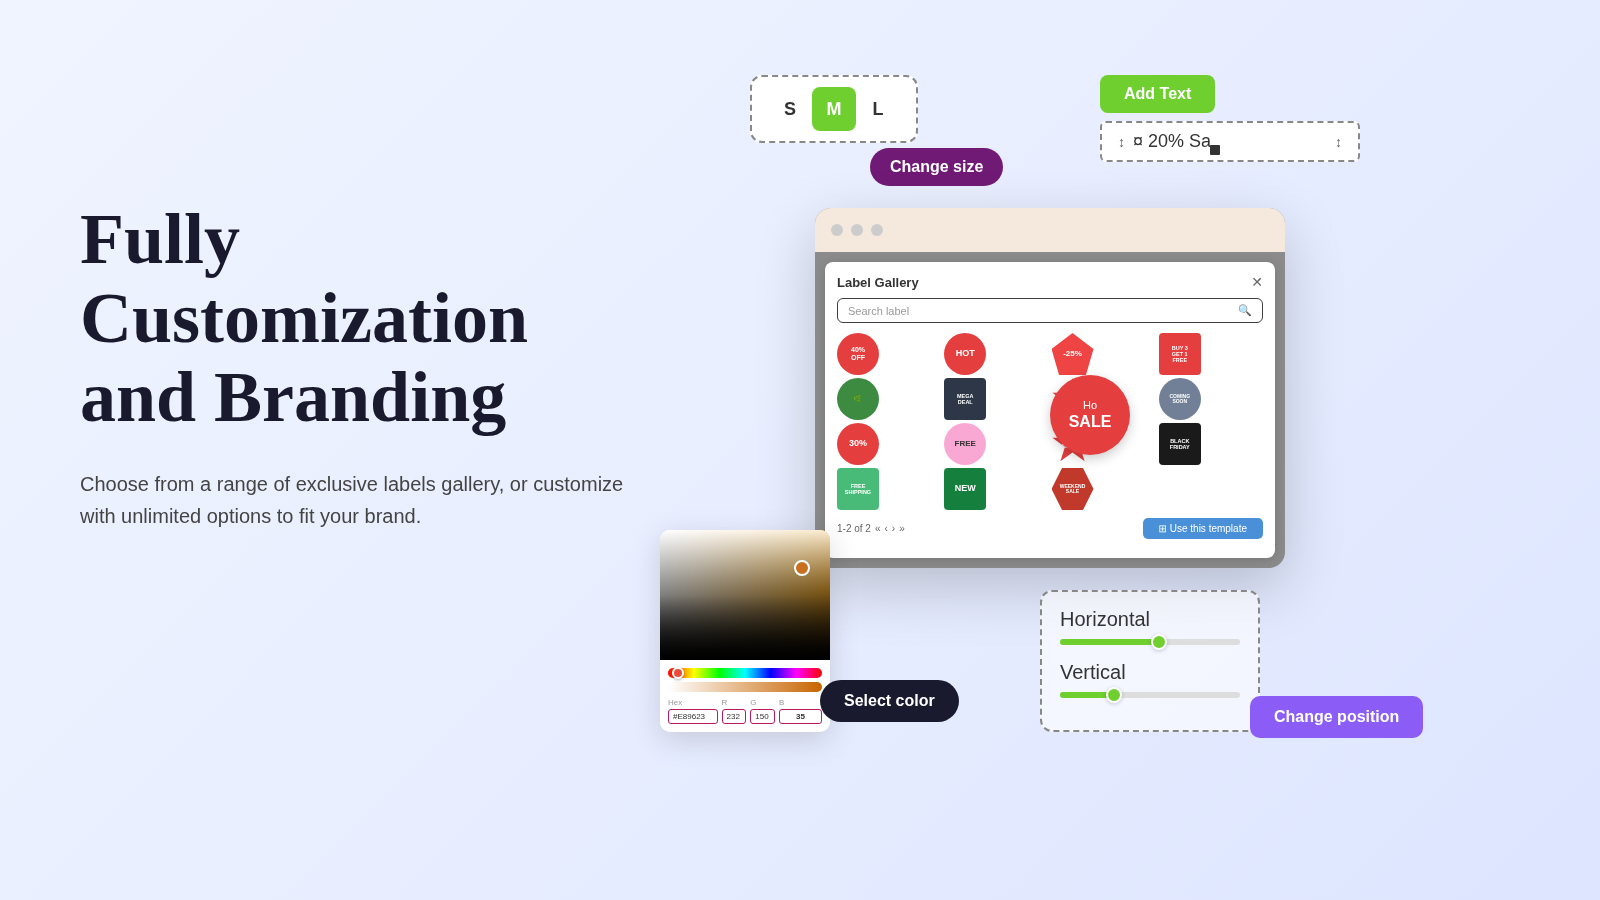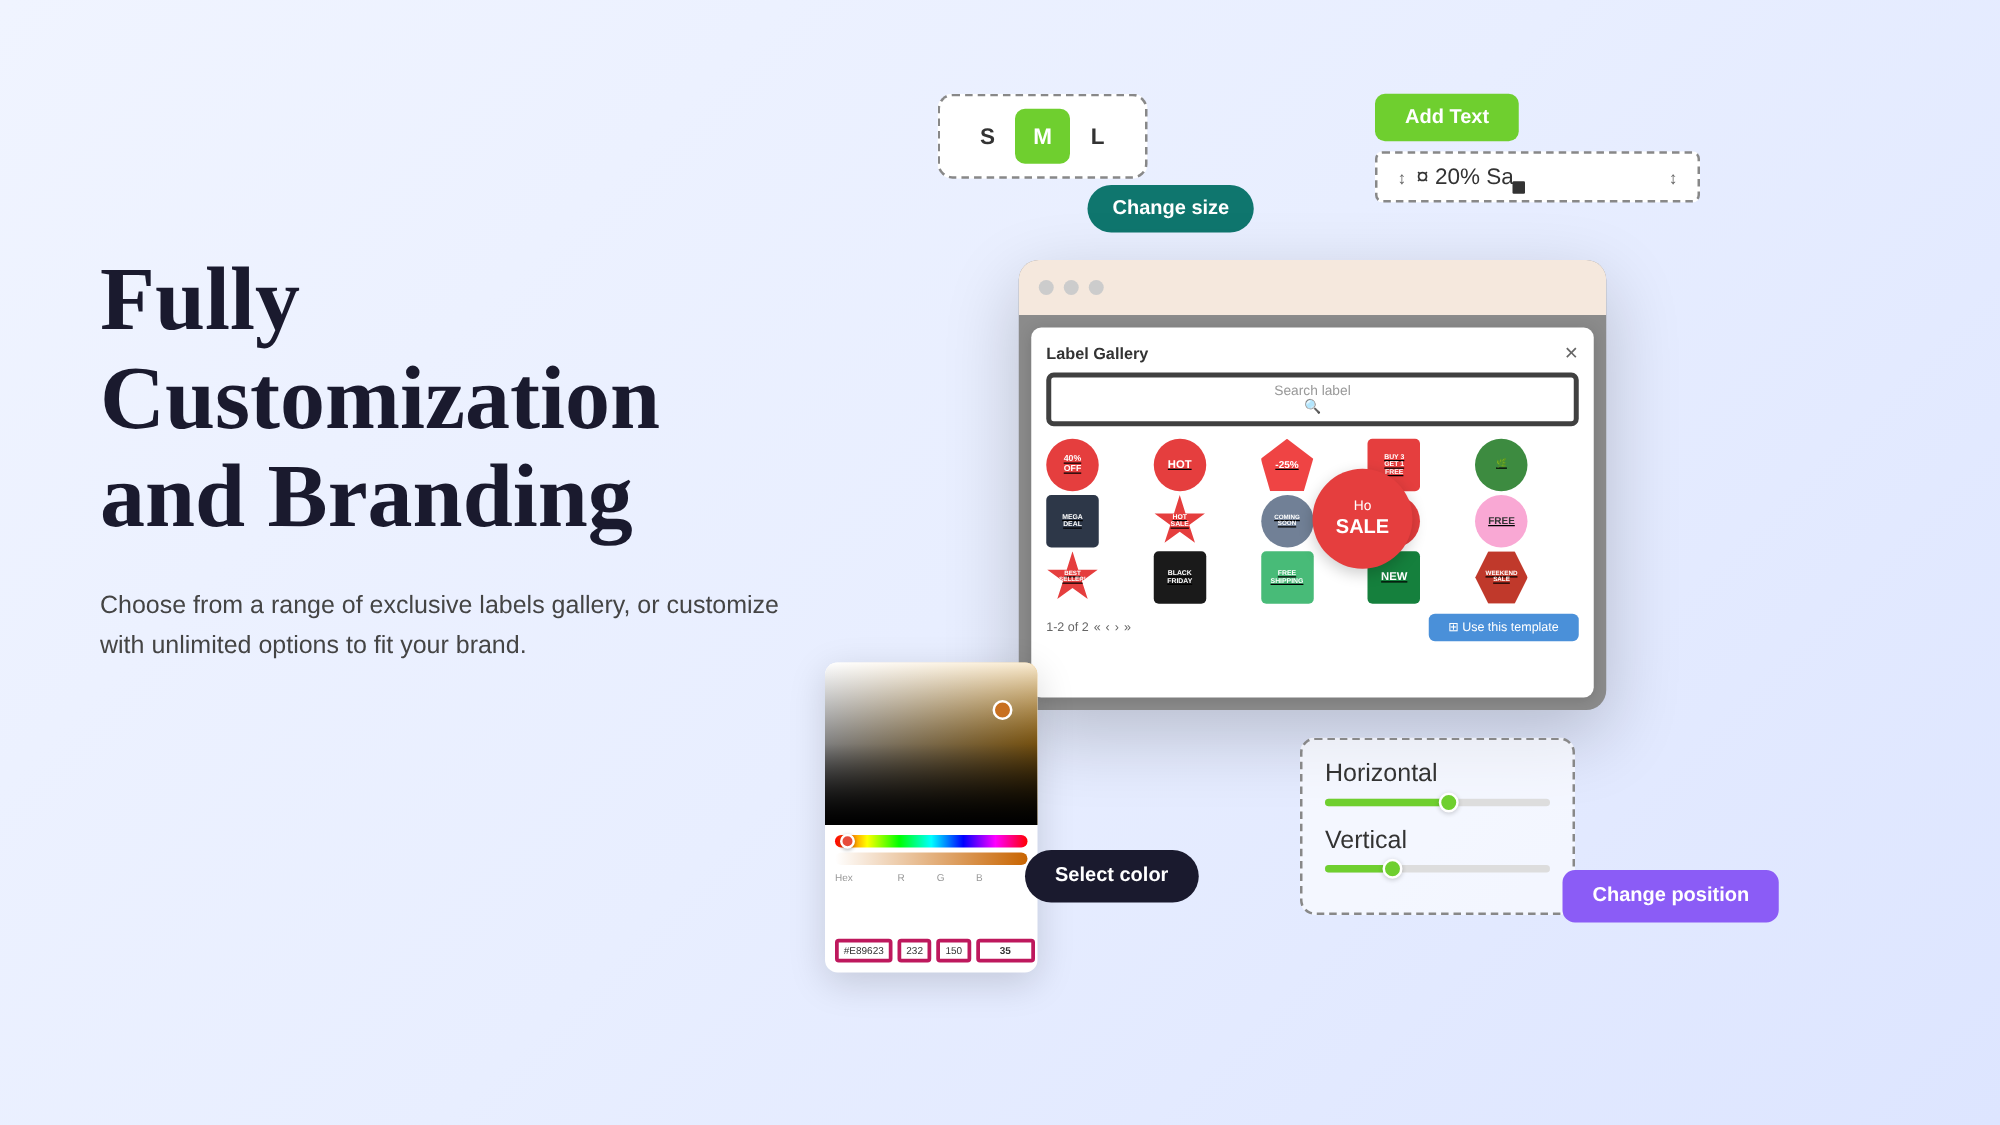--- a/index.html
+++ b/index.html
@@ -65,21 +65,21 @@
     }
     .size-btn.active {
       background: #6fcf2f;
       color: white;
       border-radius: 8px;
     }
     .change-size-bubble {
       position: absolute;
       top: 148px;
       left: 870px;
-      background: #0f766e;
+      background: #701a75;
       color: white;
       padding: 10px 20px;
       border-radius: 24px;
       font-size: 16px;
       font-weight: 600;
       font-family: Arial, sans-serif;
       white-space: nowrap;
     }
 
     
@@ -186,38 +186,36 @@
       font-family: Arial, sans-serif;
     }
     .gallery-close {
       color: #666;
       font-size: 14px;
       cursor: pointer;
       font-family: Arial, sans-serif;
     }
     .gallery-search {
       width: 100%;
-      border: 4px solid #404040;
+      border: 1px solid #404040;
       border-radius: 6px;
       padding: 5px 10px;
       font-size: 11px;
       font-family: Arial, sans-serif;
       margin-bottom: 10px;
       color: #999;
       display: flex;
       align-items: center;
       justify-content: space-between;
-      flex-direction: column;
     }
     .labels-grid {
       display: grid;
-      grid-template-columns: repeat(5, 1fr);
+      grid-template-columns: repeat(4, 1fr);
       gap: 3px;
       margin-bottom: 8px;
-      text-decoration: underline;
     }
     .label-item {
       width: 42px;
       height: 42px;
       border-radius: 6px;
       display: flex;
       align-items: center;
       justify-content: center;
       font-size: 7px;
       font-weight: 900;
@@ -336,24 +334,23 @@
     }
     .color-field-label {
       font-size: 8px;
       color: #999;
       font-family: Arial, sans-serif;
     }
     .color-field-value {
       font-size: 9px;
       color: #333;
       font-family: Arial, sans-serif;
-      border: 3px solid #be185d;
+      border: 1px solid #be185d;
       border-radius: 3px;
       padding: 2px 4px;
-      margin-top: 42px;
     }
     .hex-field {
       flex: 2;
     }
 
     
     .select-color-bubble {
       position: absolute;
       top: 680px;
       left: 820px;

